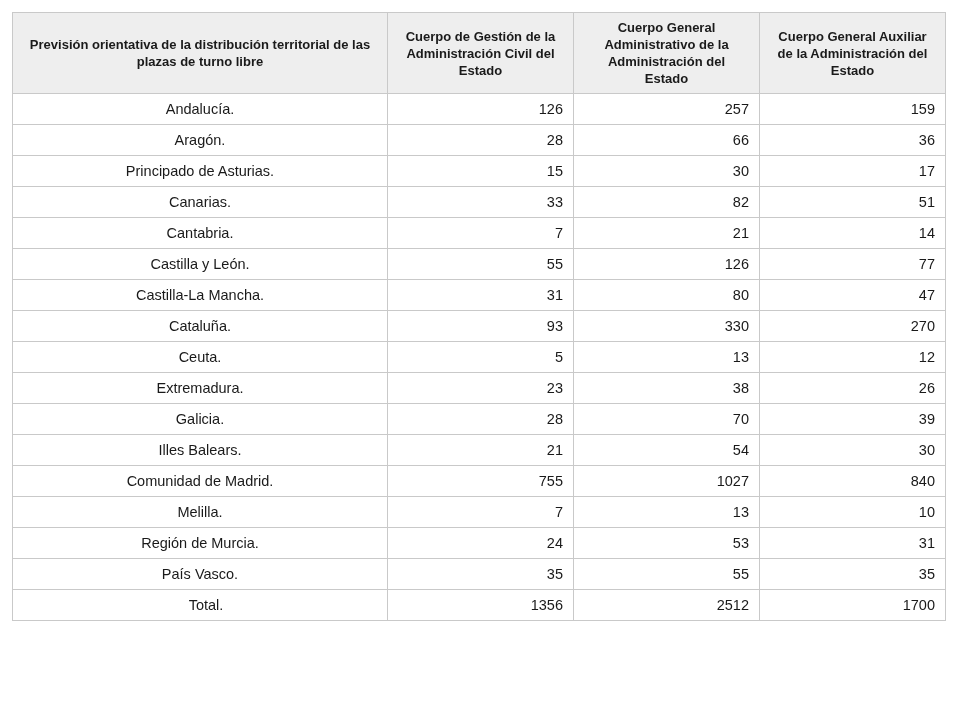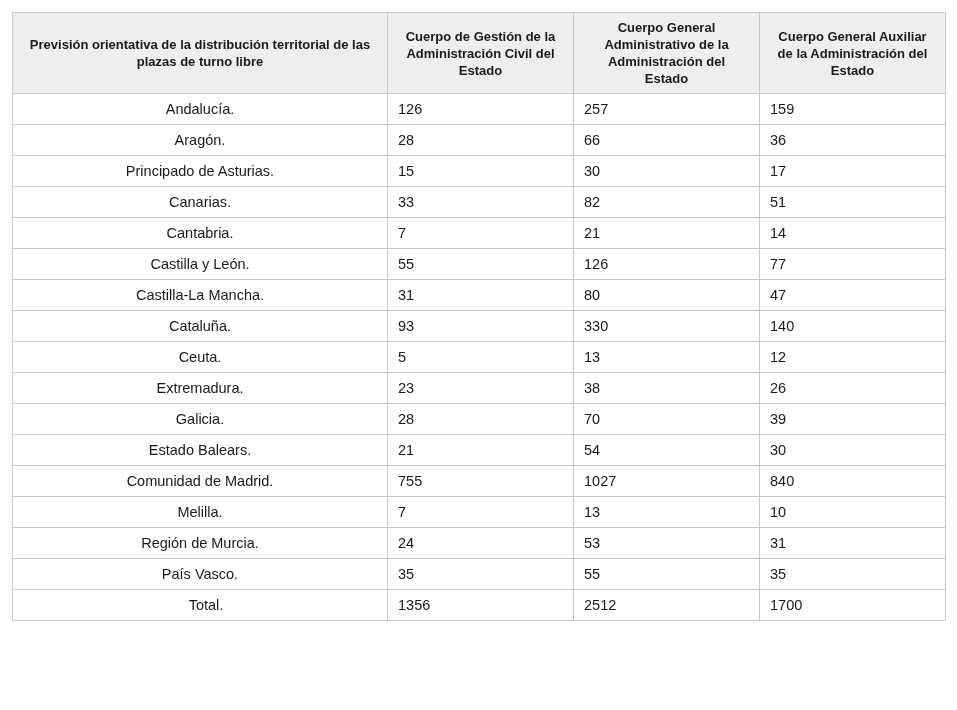--- a/index.html
+++ b/index.html
@@ -42,21 +42,21 @@
     font-size: 14.5px;
     height: 31px;
     vertical-align: middle;
     padding: 0 10px;
   }
   .dist-table tbody td.territory {
     text-align: center;
     padding-left: 10px;
   }
   .dist-table tbody td.num {
-    text-align: left;
+    text-align: right;
   }
   .dist-table tbody tr.total-row td.territory {
     padding-left: 22px;
   }
 </style>
 </head>
 <body>
 
 <div class="page">
   <table class="dist-table">
@@ -114,42 +114,42 @@
       <tr>
         <td class="territory">Castilla-La Mancha.</td>
         <td class="num">31</td>
         <td class="num">80</td>
         <td class="num">47</td>
       </tr>
       <tr>
         <td class="territory">Cataluña.</td>
         <td class="num">93</td>
         <td class="num">330</td>
-        <td class="num">140</td>
+        <td class="num">270</td>
       </tr>
       <tr>
         <td class="territory">Ceuta.</td>
         <td class="num">5</td>
         <td class="num">13</td>
         <td class="num">12</td>
       </tr>
       <tr>
         <td class="territory">Extremadura.</td>
         <td class="num">23</td>
         <td class="num">38</td>
         <td class="num">26</td>
       </tr>
       <tr>
         <td class="territory">Galicia.</td>
         <td class="num">28</td>
         <td class="num">70</td>
         <td class="num">39</td>
       </tr>
       <tr>
-        <td class="territory">Estado Balears.</td>
+        <td class="territory">Illes Balears.</td>
         <td class="num">21</td>
         <td class="num">54</td>
         <td class="num">30</td>
       </tr>
       <tr>
         <td class="territory">Comunidad de Madrid.</td>
         <td class="num">755</td>
         <td class="num">1027</td>
         <td class="num">840</td>
       </tr>

